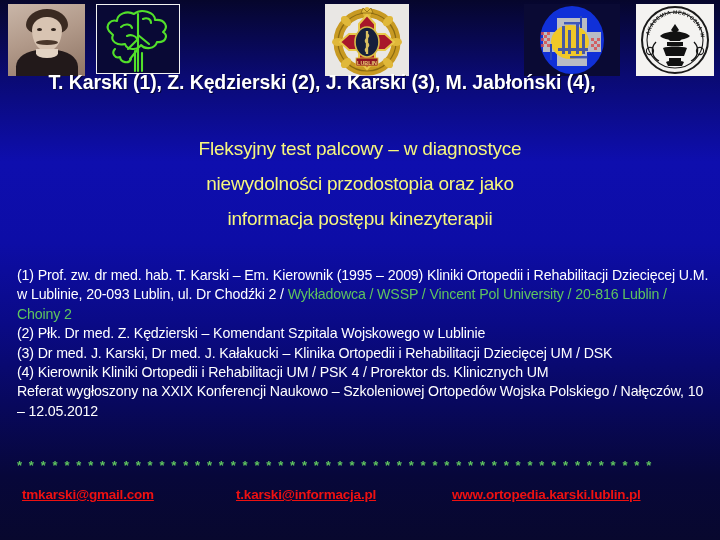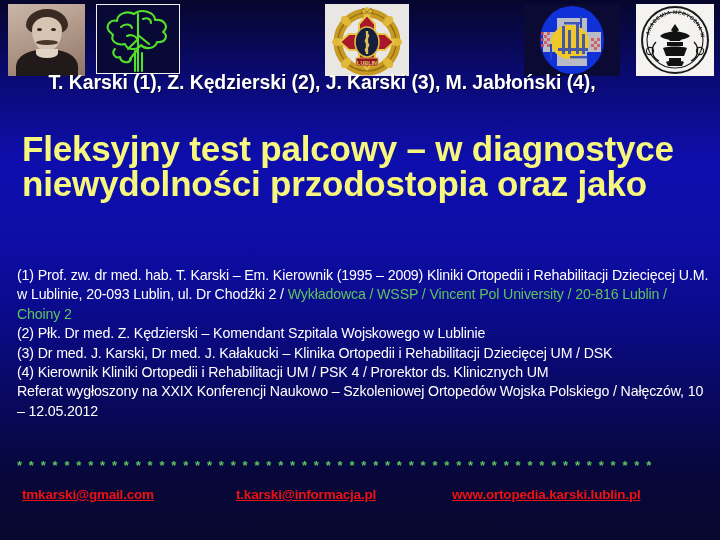--- a/index.html
+++ b/index.html
@@ -140,24 +140,24 @@
     z-index: 5;
     text-shadow: 1px 1px 0 rgba(0,0,0,0.55);
   }
 
   
   #title {
     position: absolute;
     top: 131px;
     left: 22px;
     width: 676px;
-    text-align: left;
+    text-align: center;
     color: #f7f77d;
-    font-size: 35px;
-    font-weight: bold;
+    font-size: 19px;
+    font-weight: normal;
     line-height: 35px;
     letter-spacing: -0.2px;
   }
 
   
   #body-block {
     position: absolute;
     top: 266px;
     left: 17px;
     width: 692px;
@@ -332,20 +332,21 @@
 
   </div>
 
   <div id="authors">
     <div>T. Karski (1), Z. Kędzierski (2), J. Karski (3), M. Jabłoński (4),</div>
   </div>
 
   <div id="title">
     <div>Fleksyjny test palcowy – w diagnostyce</div>
     <div>niewydolności przodostopia oraz jako</div>
+    <div>informacja postępu kinezyterapii</div>
   </div>
 
   <div id="body-block">
     <div class="ln"><span>(1) Prof. zw. dr med. hab. T. Karski – Em. Kierownik (1995 – 2009) Kliniki Ortopedii i Rehabilitacji Dziecięcej U.M. w Lublinie, 20-093 Lublin, ul. Dr Chodźki 2 / </span><span class="green">Wykładowca / WSSP / Vincent Pol University / 20-816 Lublin / Choiny 2</span></div>
     <div class="ln">(2) Płk. Dr med. Z. Kędzierski – Komendant Szpitala Wojskowego w Lublinie</div>
     <div class="ln">(3) Dr med. J. Karski, Dr med. J. Kałakucki – Klinika Ortopedii i Rehabilitacji Dziecięcej UM / DSK</div>
     <div class="ln">(4) Kierownik Kliniki Ortopedii i Rehabilitacji UM / PSK 4 / Prorektor ds. Klinicznych UM</div>
     <div class="ln">Referat wygłoszony na  XXIX Konferencji Naukowo – Szkoleniowej Ortopedów Wojska Polskiego / Nałęczów, 10 – 12.05.2012</div>
   </div>
 

